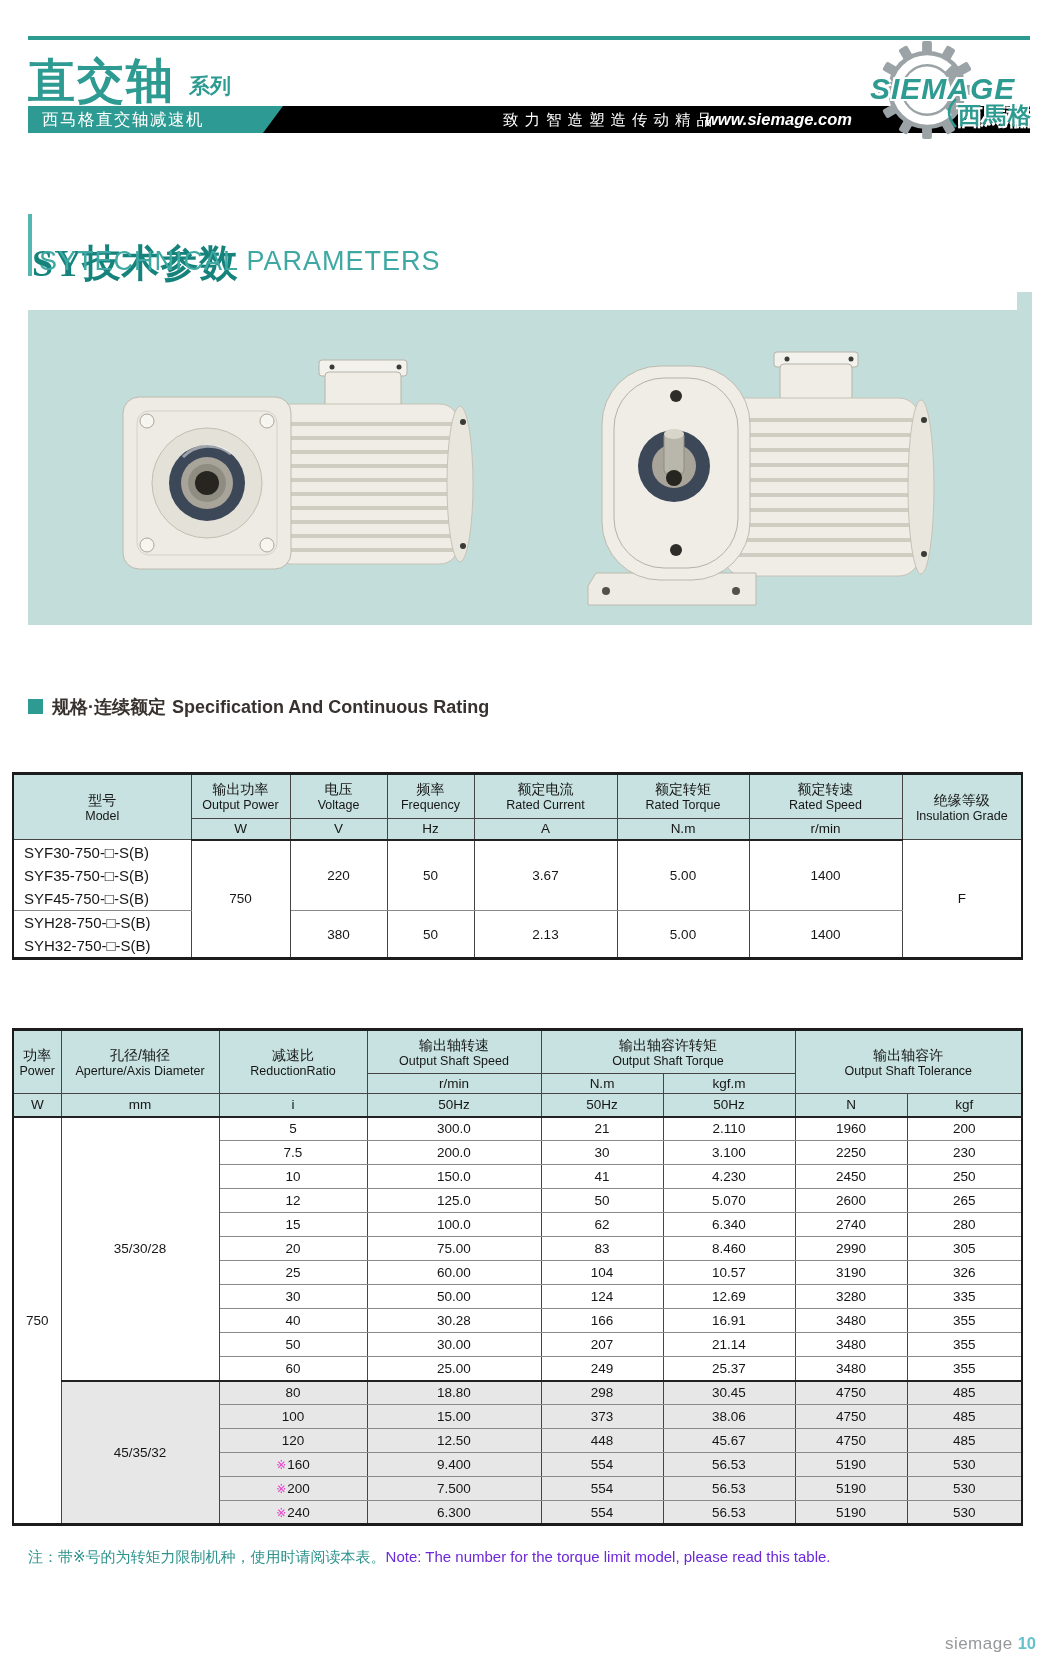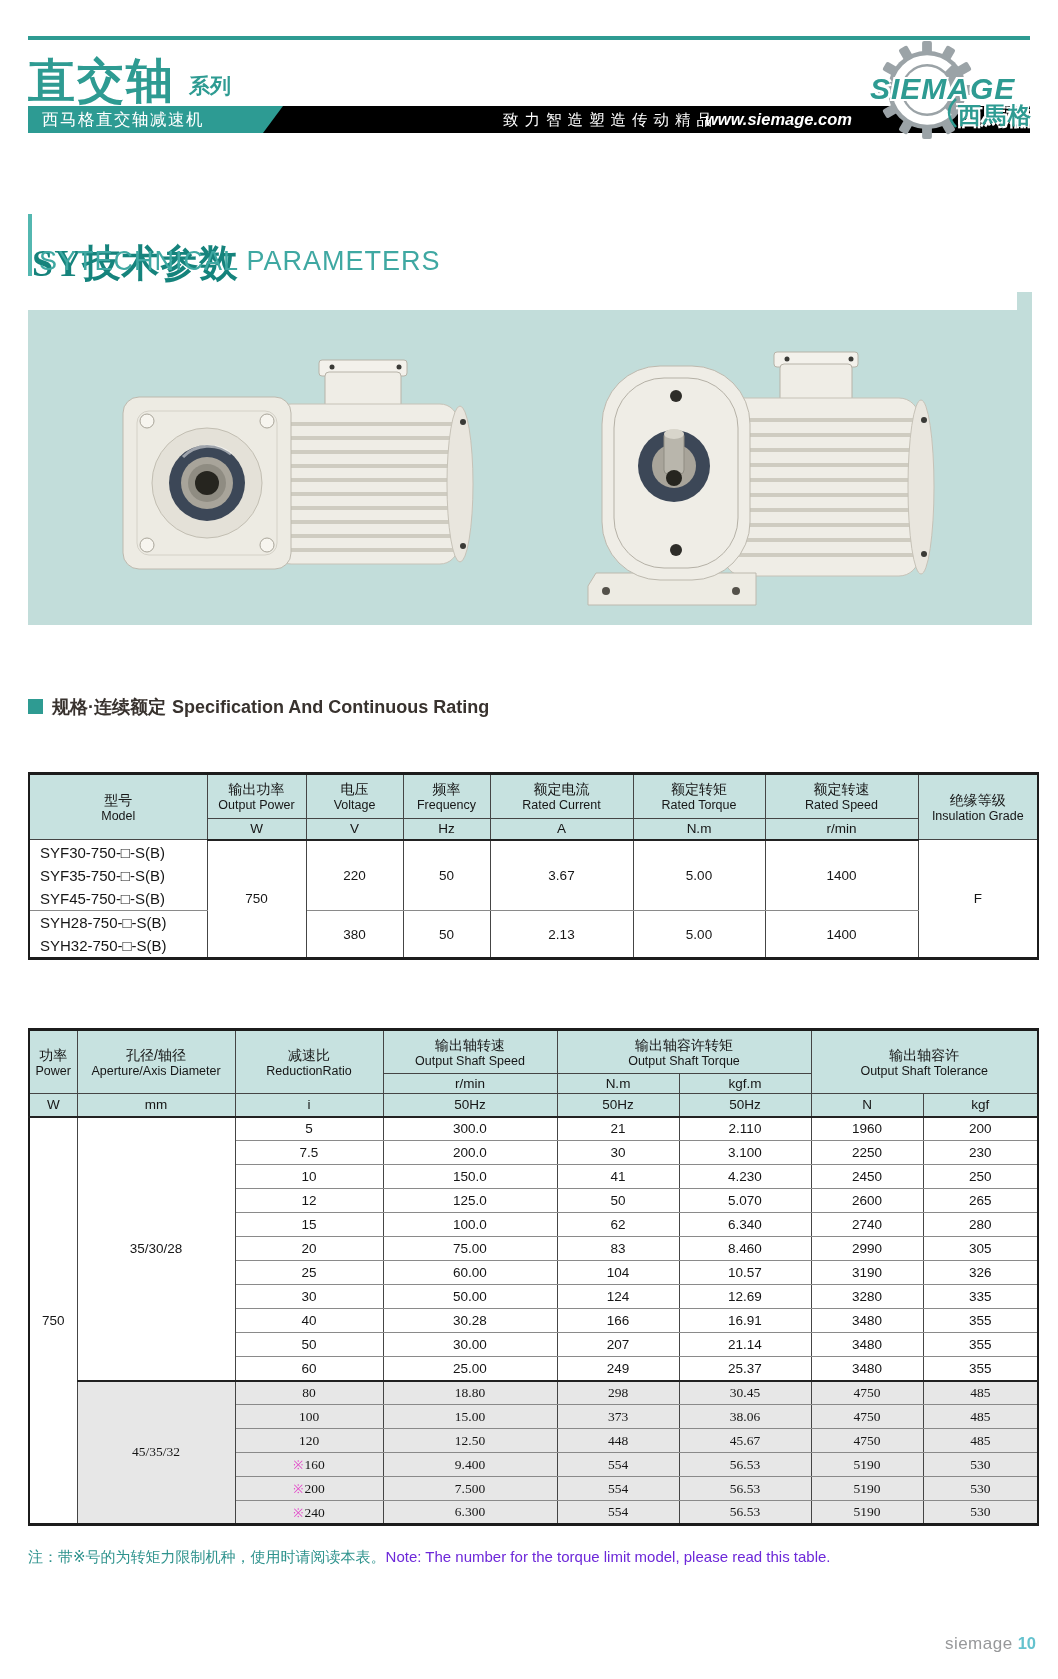--- a/index.html
+++ b/index.html
@@ -48,42 +48,42 @@
   .panel{position:absolute;left:28px;top:310px;width:1004px;height:315px;background:#C2DDDA;}
   .panel-tab{position:absolute;left:989px;top:-18px;width:15px;height:18px;background:#C2DDDA;}
 
   
   .spec-heading{position:absolute;left:28px;top:695px;font-size:18px;font-weight:bold;color:#38322E;white-space:nowrap;}
   .spec-bullet{display:inline-block;width:15px;height:15px;background:#2E9B92;margin-right:9px;
                position:relative;top:1px;}
   .spec-heading .en{margin-left:6px;}
 
   
-  table.t{border-collapse:collapse;table-layout:fixed;position:absolute;left:28px;
+  table.t{border-collapse:collapse;table-layout:fixed;position:absolute;left:12px;
           font-size:13.5px;color:#161616;}
   table.t th,table.t td{padding:0;text-align:center;vertical-align:middle;
           border-left:1.4px solid #454545;border-right:1.4px solid #454545;
           border-top:1px solid #8a8a8a;border-bottom:1px solid #8a8a8a;}
   table.t{border-top:3px solid #1c1c1c;border-bottom:3px solid #1c1c1c;
           border-left:2px solid #1c1c1c;border-right:2px solid #1c1c1c;}
   table.t thead th{background:#C7E2E0;font-weight:normal;border-top:1px solid #454545;border-bottom:1px solid #454545;}
   table.t thead tr.units th, table.t thead tr.h3 th{border-bottom:2px solid #222;}
   .cnh{font-size:14px;line-height:1.3;}
   .enh{font-size:12.5px;line-height:1.15;}
 
   #table1{top:772px;width:1009px;}
   #table1 thead tr.h1{height:45px;}
   #table1 thead tr.units{height:21px;}
   #table1 td.model-cell{text-align:left;padding-left:10px;font-size:15px;line-height:23px;}
   #table2{top:1028px;width:1009px;}
   #table2 thead tr.h1{height:44px;}
   #table2 thead tr.h2{height:20px;}
   #table2 thead tr.h3{height:23px;}
   #table2 tbody tr{height:24px;}
-  #table2 tbody tr.shaded td{background:#E7E7E7;font-family:Liberation Serif, serif;}
+  #table2 tbody tr.shaded td{background:#E7E7E7;}
   #table2 tbody td.power-cell{background:#fff;}
   #table2 tbody tr.group-start td{border-top:2.5px solid #222;}
   .tl-mark{color:#E33FC7;font-size:12px;margin-right:1px;}
 
   
   .note{position:absolute;left:28px;top:1548px;font-size:15px;white-space:nowrap;}
   .note .cn{color:#2E938D;}
   .note .en{color:#6d28d9;}
   .footer{position:absolute;right:22px;top:1634px;white-space:nowrap;}
   .footer .brand{font-size:17px;color:#97989A;letter-spacing:0.5px;}

